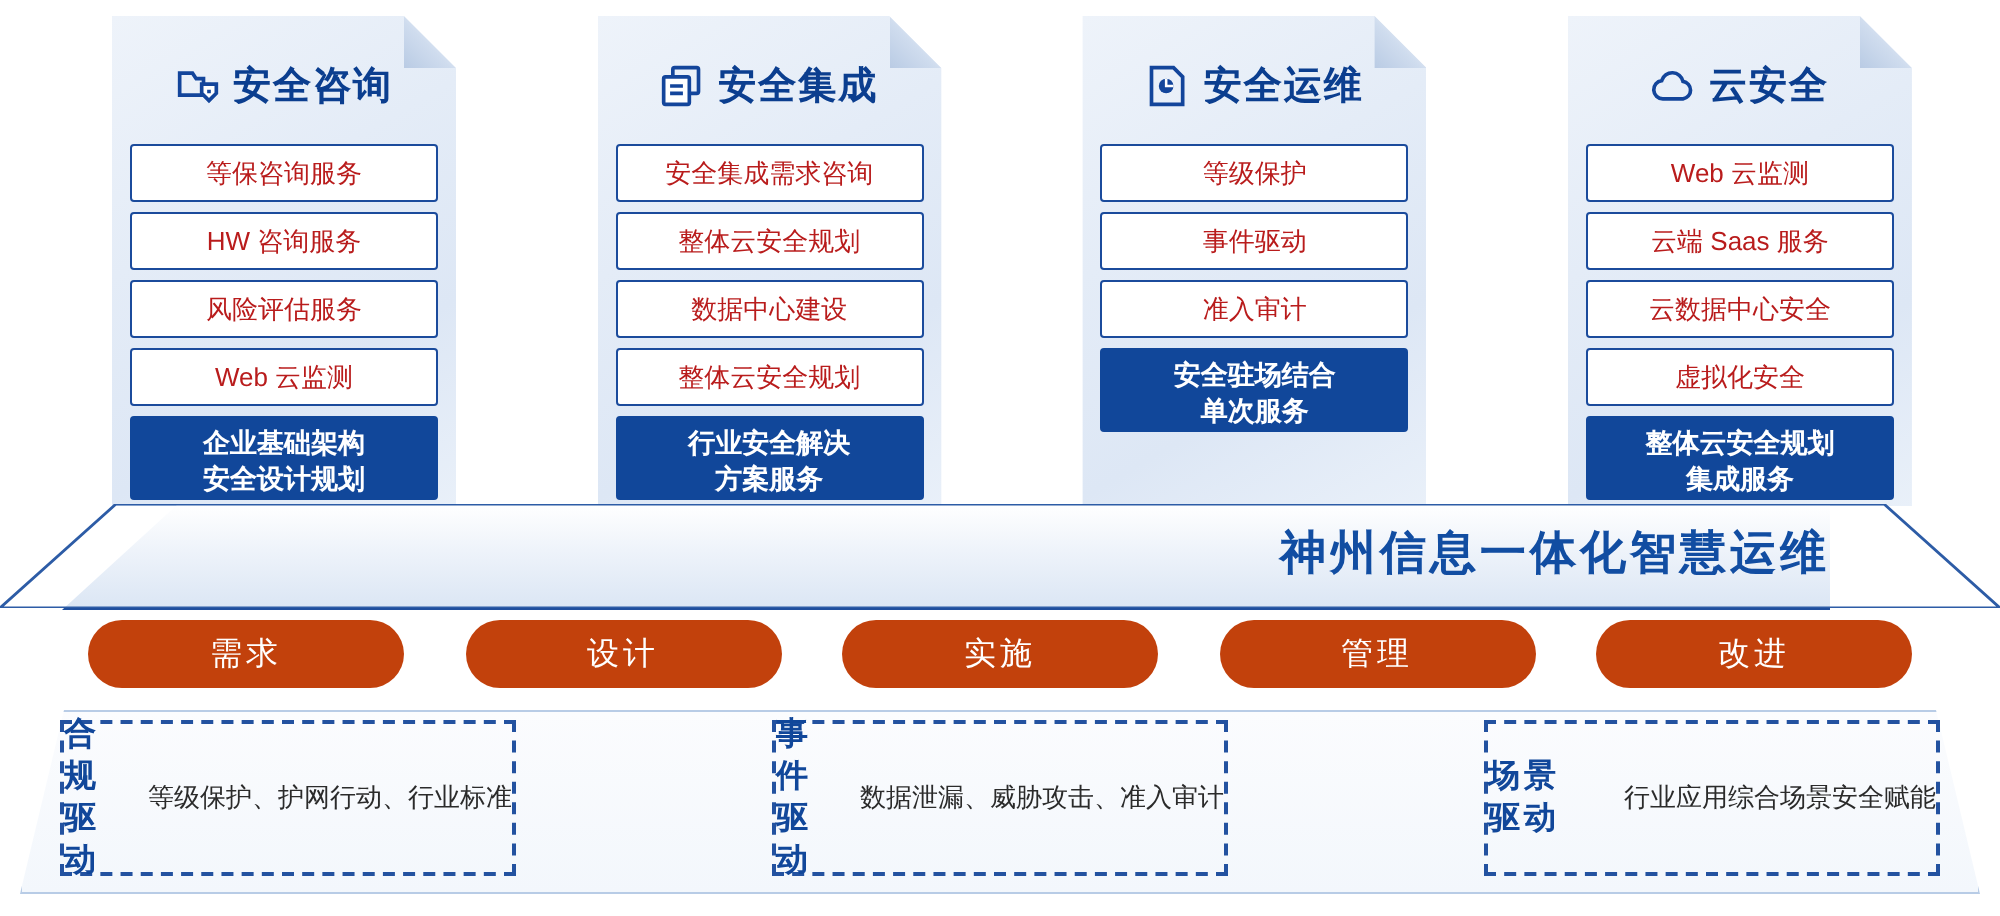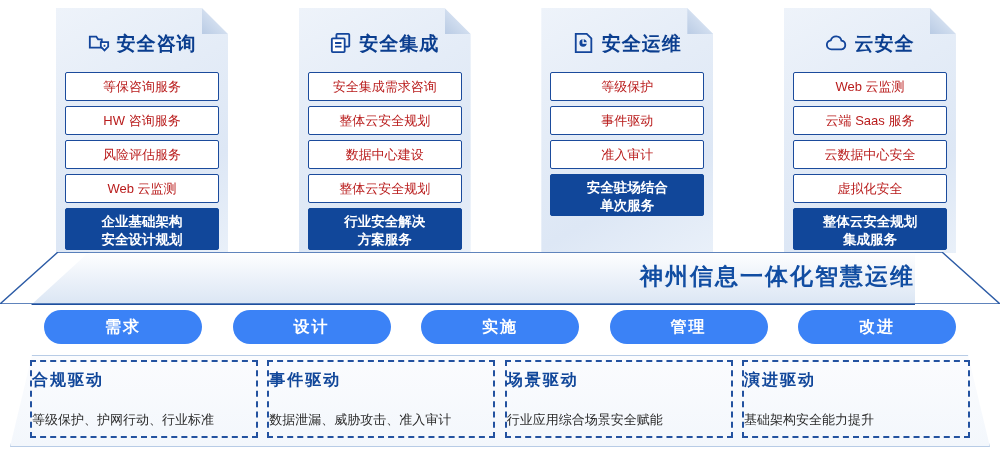--- a/index.html
+++ b/index.html
@@ -116,24 +116,24 @@
     position: absolute;
     top: 310px; left: 44px;
     width: 912px; height: 36px;
     display: flex;
     justify-content: space-between;
   }
   .pill {
     width: 158px;
     height: 34px;
     border-radius: 17px;
-    background: #3b82f6;
+    background: #c2410c;
     color: #ffffff;
     font-size: 16px;
-    font-weight: bold;
+    font-weight: normal;
     letter-spacing: 2px;
     display: flex;
     align-items: center;
     justify-content: center;
   }
 
   
   .drivers-outer {
     position: absolute;
     left: 10px; top: 355px;
@@ -149,22 +149,22 @@
     width: 940px; height: 80px;
     display: flex;
     justify-content: space-between;
   }
   .driver {
     width: 228px;
     height: 78px;
     border: 2px dashed #2352a0;
     box-sizing: border-box;
     display: flex;
-    flex-direction: column;
-    align-items: flex-start;
+    flex-direction: row;
+    align-items: center;
     justify-content: center;
     gap: 20px;
     background: transparent;
   }
   .driver .dtitle {
     font-size: 16px;
     font-weight: bold;
     color: #11479a;
     letter-spacing: 2px;
   }
@@ -291,19 +291,15 @@
       <span class="dsub">等级保护、护网行动、行业标准</span>
     </div>
     <div class="driver">
       <span class="dtitle">事件驱动</span>
       <span class="dsub">数据泄漏、威胁攻击、准入审计</span>
     </div>
     <div class="driver">
       <span class="dtitle">场景驱动</span>
       <span class="dsub">行业应用综合场景安全赋能</span>
     </div>
-    <div class="driver">
-      <span class="dtitle">演进驱动</span>
-      <span class="dsub">基础架构安全能力提升</span>
-    </div>
   </div>
 
 </div>
 
 </body></html>

